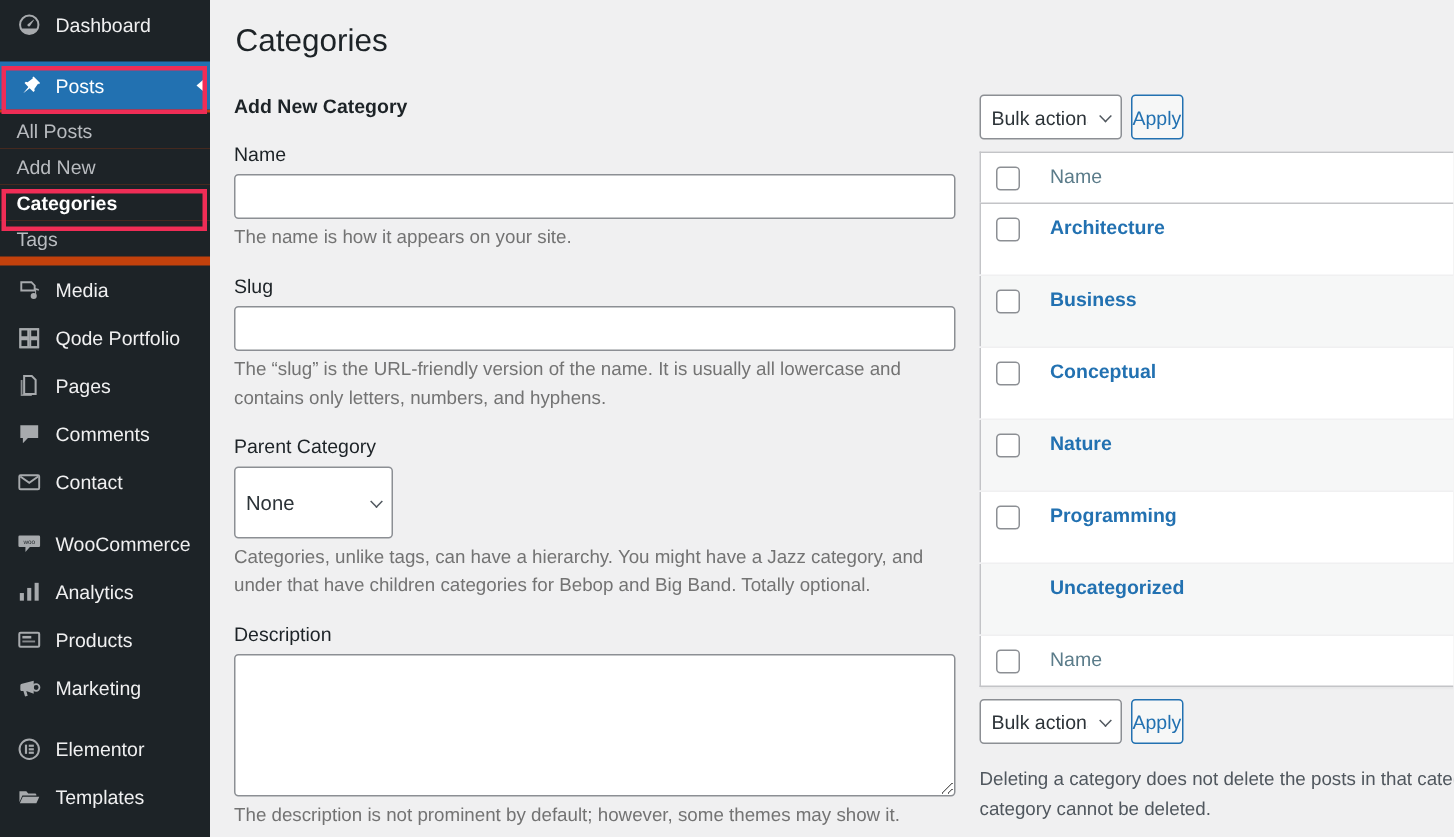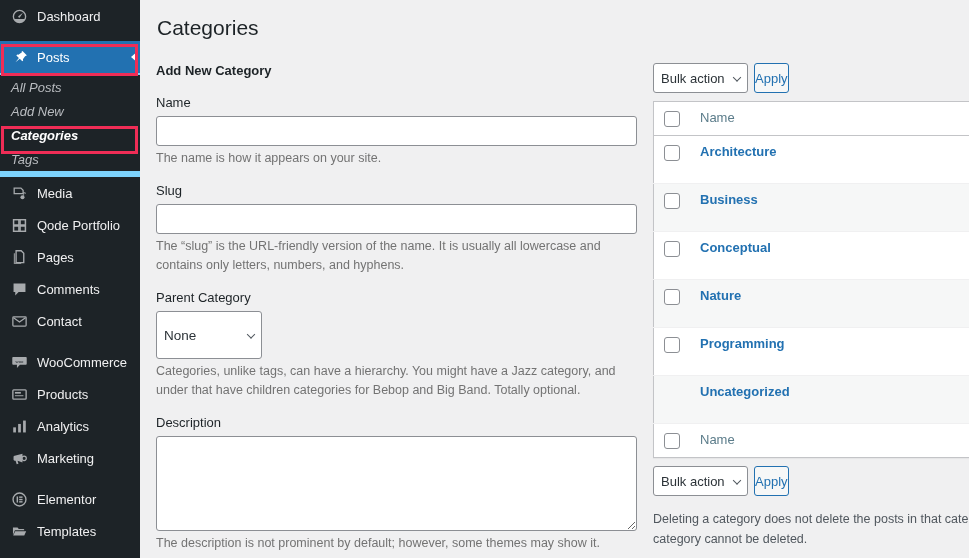--- a/index.html
+++ b/index.html
@@ -57,21 +57,21 @@
     display: flex;
     align-items: center;
     height: 24px;
     padding-left: 11px;
     font-size: 13px;
     color: #b9bcc0;
     background: #1d2327;
     white-space: nowrap;
   }
   .sub-item.current { color: #fff; font-weight: bold; }
-  .submenu-wrap { background: #7dd3fc; padding: 2px 0 6px 0; font-style: italic; }
+  .submenu-wrap { background: #c2410c; padding: 2px 0 6px 0; }
   .menu-gap { height: 9px; }
 
   
   .collapse-arrow {
     position: absolute;
     right: 2px;
     top: 50%;
     transform: translateY(-50%);
     width: 0; height: 0;
     border-top: 6px solid transparent;
@@ -402,36 +402,36 @@
             <svg width="17" height="17" viewBox="0 0 20 20" fill="currentColor">
               <path d="M2.5 3.5h15a1 1 0 011 1v7a1 1 0 01-1 1h-7l-3.5 4v-4h-4.5a1 1 0 01-1-1v-7a1 1 0 011-1z"></path>
               <text x="10" y="10" font-size="5" text-anchor="middle" fill="#1d2327" font-family="sans-serif">woo</text>
             </svg>
           </span>
           <span class="menu-label">WooCommerce</span>
         </div>
         <div class="menu-item">
           <span class="menu-icon">
             <svg width="17" height="17" viewBox="0 0 20 20" fill="currentColor">
+              <rect x="2.6" y="11" width="3.2" height="6"></rect>
+              <rect x="8.4" y="7" width="3.2" height="10"></rect>
+              <rect x="14.2" y="3" width="3.2" height="14"></rect>
+            </svg>
+          </span>
+          <span class="menu-label">Analytics</span>
+        </div>
+        <div class="menu-item">
+          <span class="menu-icon">
+            <svg width="17" height="17" viewBox="0 0 20 20" fill="currentColor">
               <rect x="2.2" y="4.5" width="15.6" height="11" rx="1" fill="none" stroke="currentColor" stroke-width="1.6"></rect>
               <rect x="4.6" y="7" width="7" height="2"></rect>
               <rect x="4.6" y="10.6" width="10" height="1.5" opacity=".75"></rect>
             </svg>
           </span>
           <span class="menu-label">Products</span>
-        </div>
-        <div class="menu-item">
-          <span class="menu-icon">
-            <svg width="17" height="17" viewBox="0 0 20 20" fill="currentColor">
-              <rect x="2.6" y="11" width="3.2" height="6"></rect>
-              <rect x="8.4" y="7" width="3.2" height="10"></rect>
-              <rect x="14.2" y="3" width="3.2" height="14"></rect>
-            </svg>
-          </span>
-          <span class="menu-label">Analytics</span>
         </div>
         <div class="menu-item">
           <span class="menu-icon">
             <svg width="17" height="17" viewBox="0 0 20 20" fill="currentColor">
               <path d="M3 8.2v3.1c0 .7.6 1.3 1.3 1.3h1.1l1.3 4.2 2.1-.5-1.1-3.7 5.8 2.1V4.5L4.3 6.9A1.3 1.3 0 003 8.2z"></path>
               <circle cx="15.4" cy="9.8" r="2.6" fill="none" stroke="currentColor" stroke-width="1.4"></circle>
             </svg>
           </span>
           <span class="menu-label">Marketing</span>
         </div>

